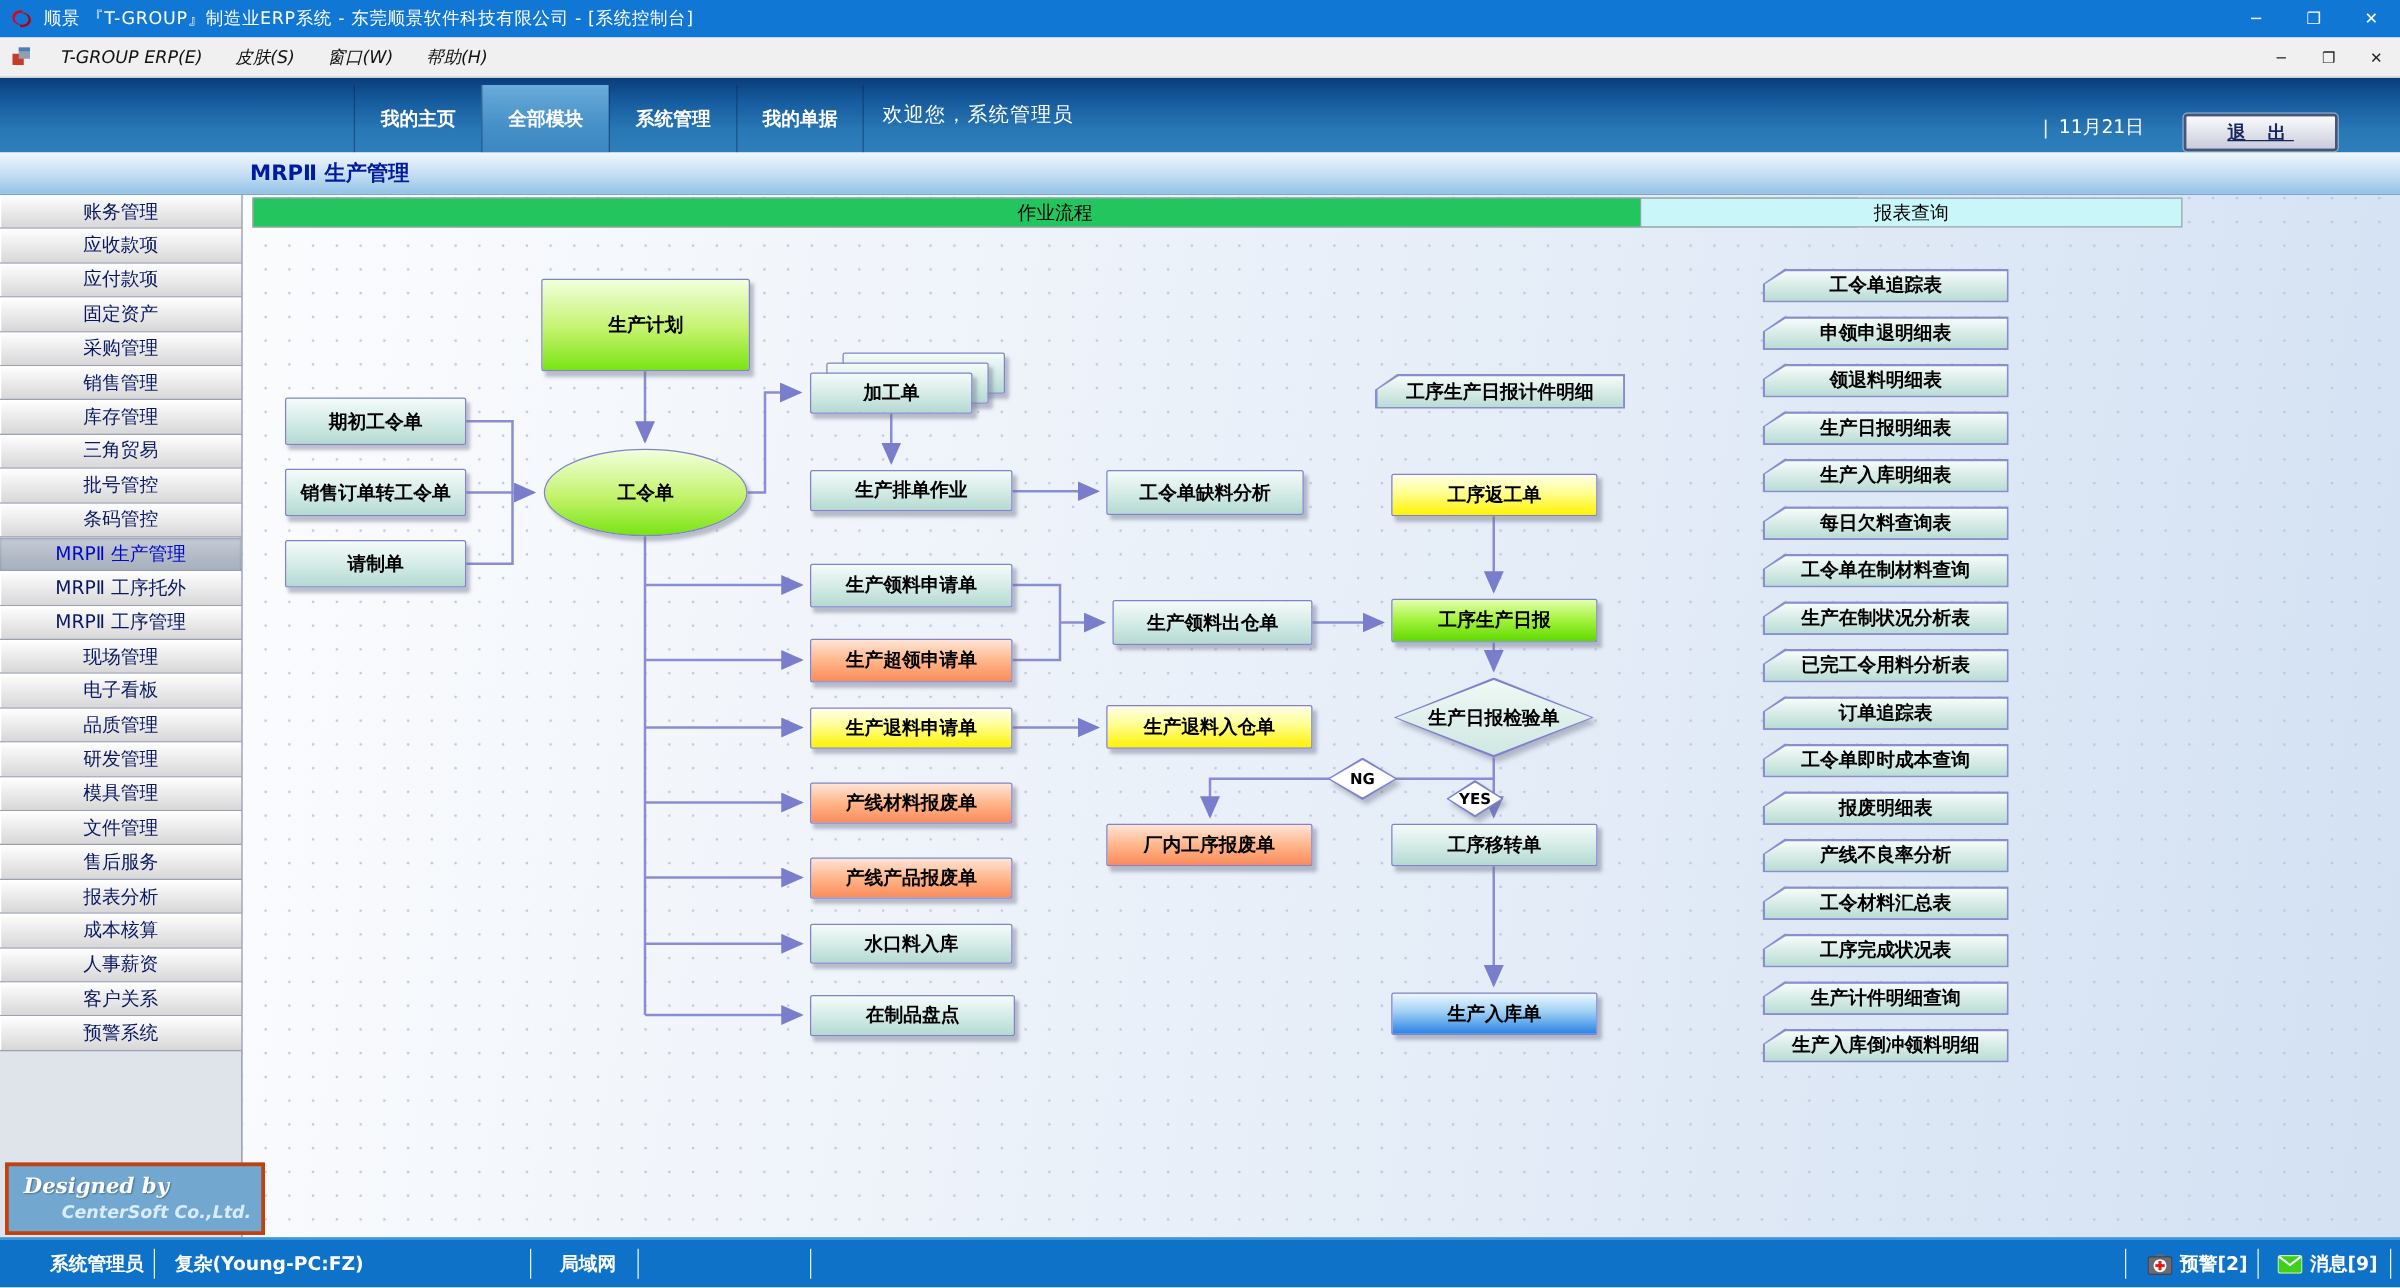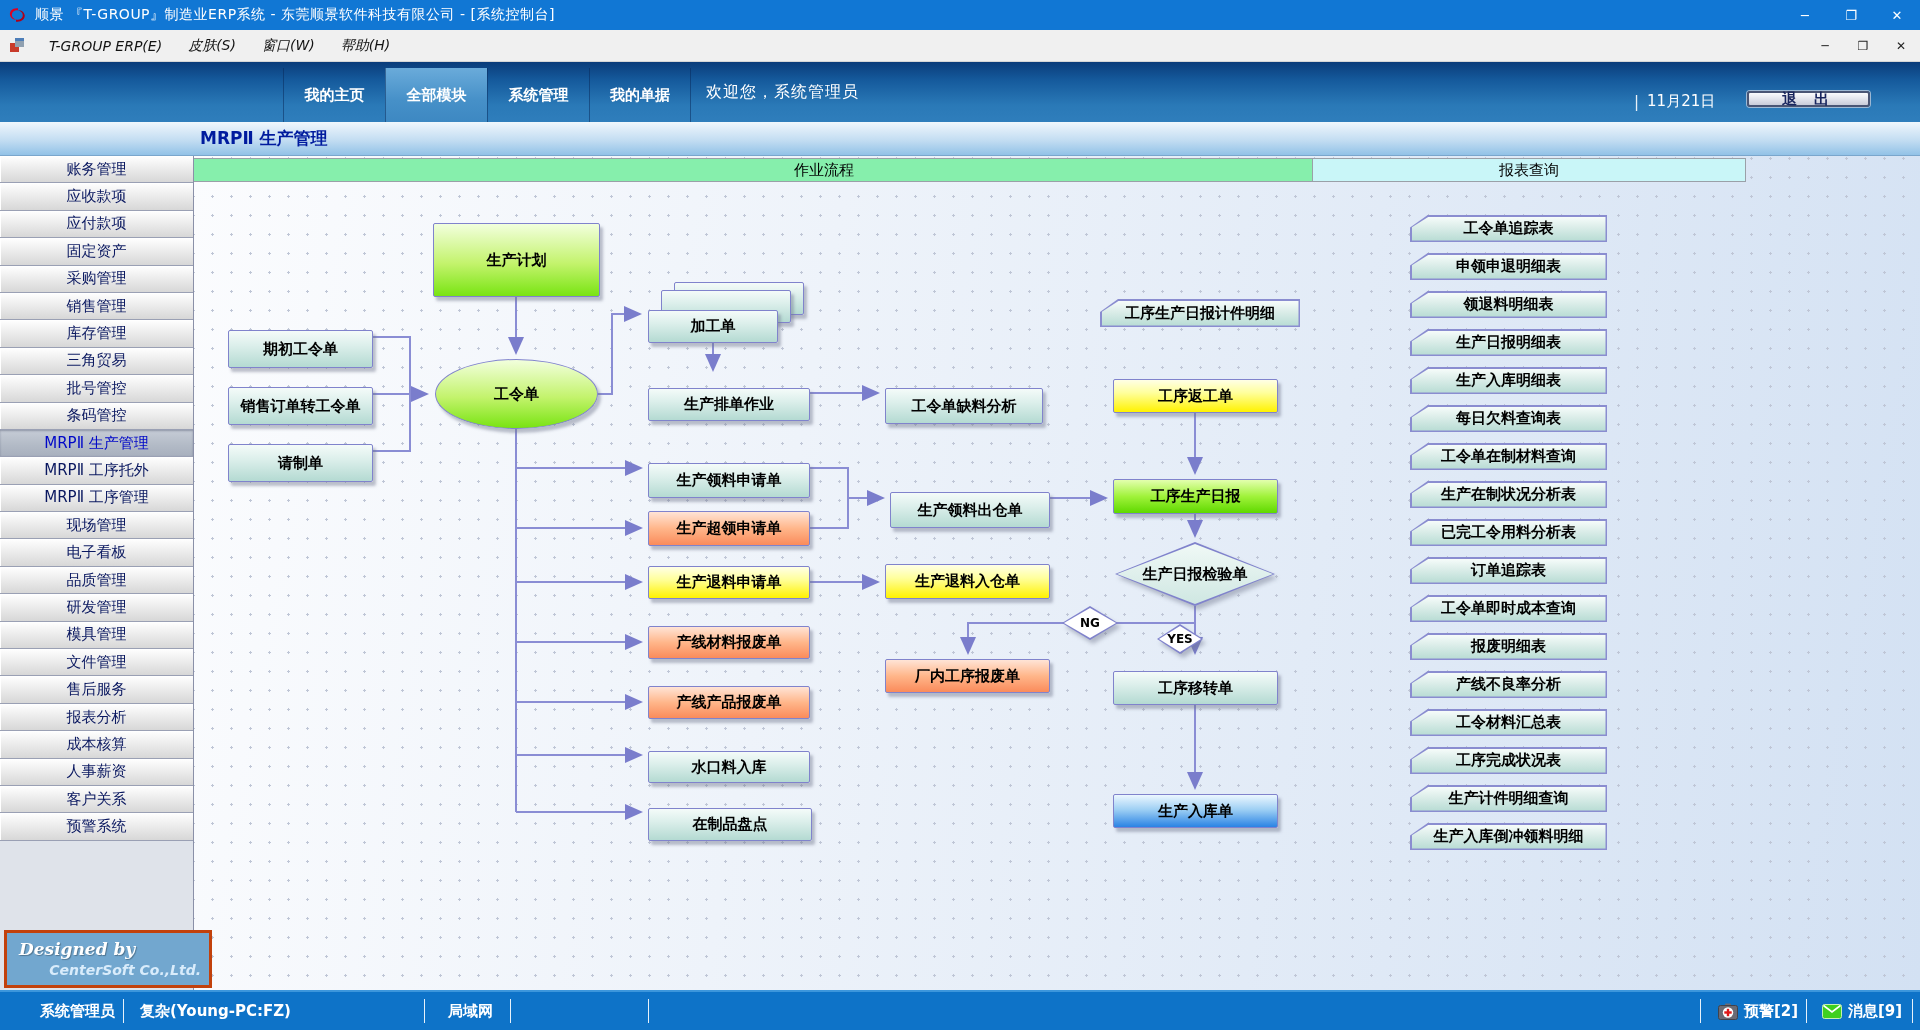--- a/index.html
+++ b/index.html
@@ -31,43 +31,43 @@
                      text-shadow:1px 2px 2px rgba(0,0,0,.45); }
   .tabs { position:absolute; left:283px; top:6px; height:54px; display:flex; }
   .tab { width:102px; display:flex; align-items:center; justify-content:center; color:#fff;
          font-size:15px; font-weight:700; border-left:1px solid rgba(8,40,88,.5); }
   .tab:last-child { border-right:1px solid rgba(8,40,88,.5); }
   .tab.active { background:linear-gradient(180deg,#6aabda 0%,#4690c8 60%,#3d88c2 100%); }
   .welcome { position:absolute; left:706px; top:0; height:60px; display:flex; align-items:center;
              color:#fff; font-size:16px; font-weight:400; letter-spacing:1px; }
   .band-date { position:absolute; left:1634px; top:30px; color:#fff; font-size:15px; display:flex; align-items:center; }
   .band-date .pipe { margin-right:8px; opacity:.9; }
-  .exit-btn { position:absolute; left:1747px; top:29px; width:123px; height:16px;
+  .exit-btn { position:absolute; left:1747px; top:29px; width:123px; height:30px;
               background:linear-gradient(180deg,#fbfbfd 0%,#dfe1ea 55%,#c9ccd9 100%);
               border:2px solid #4a5574; border-radius:3px; box-shadow:0 0 0 1px #9db8d4;
               display:flex; align-items:center; justify-content:center;
-              font-size:15px; font-weight:700; color:#18255e; letter-spacing:6px; }
+              font-size:15px; font-weight:700; color:#18255e; letter-spacing:6px;text-decoration:underline; }
 
   
   .crumbbar { position:absolute; top:122px; left:0; width:1920px; height:34px;
               background:linear-gradient(180deg,#f0f7fd 0%,#c3ddf2 55%,#92c2e7 100%);
               border-bottom:1px solid #7aa6cc; z-index:9; }
   .crumb { position:absolute; left:200px; top:5px; font-size:17px; font-weight:700; color:#001b9e; }
 
   
   .stage { position:absolute; top:156px; left:0; width:1920px; height:834px; background:#e9eef7; }
   .canvas { position:absolute; left:194px; top:0; width:1726px; height:834px;
             background:
               radial-gradient(circle,#bfc6d6 1px,transparent 1.3px),
               linear-gradient(100deg,#fbfcfe 0%,#eef3fa 35%,#d3e1f3 100%);
             background-size:19px 19px,100% 100%; background-position:9px 12px,0 0; }
 
   .panel-header { position:absolute; top:2px; height:24px; border:1px solid #9aa0a8; z-index:2;
                   display:flex; align-items:center; justify-content:center; font-size:15px; color:#000; }
-  #flow-header { left:182px; width:1284px; background:#86efac; }
+  #flow-header { left:202px; width:1284px; background:#22c55e; }
   #report-header { left:1312px; width:434px; background:#c9f6f8; }
 
   
   .sidebar { position:absolute; left:0; top:0; width:194px; height:834px; background:#dfe3ea;
              border-right:1px solid #8a90a8; z-index:3; }
   .side-item { height:27.4px; display:flex; align-items:center; justify-content:center;
                font-size:15px; font-weight:400; color:#0a1860;
                background:linear-gradient(180deg,#ffffff 0%,#ededed 45%,#d7d7d7 100%);
                border-bottom:1px solid #9aa0b4; box-shadow:inset 0 1px 0 #ffffff,inset 1px 0 0 #ffffff; }
   .side-item.selected { background:linear-gradient(180deg,#c6ccd6 0%,#b2bac6 60%,#a8b0be 100%);
@@ -77,21 +77,21 @@
   .designed .line1 { font-family:"DejaVu Serif","Liberation Serif",serif; font-style:italic;
                      font-weight:700; font-size:17px; margin:6px 0 0 12px;
                      text-shadow:1px 1px 1px rgba(0,0,0,.3); }
   .designed .line2 { font-style:italic; font-weight:700; font-size:14px; color:#d9ecfb;
                      text-align:right; margin:3px 8px 0 0; }
 
   
   .node { position:absolute; display:flex; align-items:center; justify-content:center;
           font-size:15px; font-weight:700; color:#000; border:1.5px solid #8083cc; border-radius:2px;
           box-shadow:3px 4px 3px rgba(110,118,140,.45); z-index:2; white-space:nowrap; }
-  .teal    { background:linear-gradient(180deg,#f4fbf9 0%,#dcefeb 40%,#b4dad2 100%);margin-top:12px; }
+  .teal    { background:linear-gradient(180deg,#f4fbf9 0%,#dcefeb 40%,#b4dad2 100%); }
   .green   { background:linear-gradient(180deg,#f2ffdd 0%,#c3f36c 55%,#79e413 100%); }
   .green2  { background:linear-gradient(180deg,#e3ffae 0%,#a0f23a 50%,#5fd900 100%); }
   .yellow  { background:linear-gradient(180deg,#ffffe6 0%,#ffff9c 40%,#fff200 100%); }
   .orange  { background:linear-gradient(180deg,#ffe4d6 0%,#ffb68a 50%,#fa8b5b 100%); }
   .blue    { background:linear-gradient(180deg,#ecf7ff 0%,#9fd0f4 45%,#2a83e4 100%); }
   .ellipse { border-radius:50%; }
   .stack { position:absolute; border:1.5px solid #8083cc; border-radius:2px;
            background:linear-gradient(180deg,#f4fbf9 0%,#dcefeb 40%,#b4dad2 100%);
            box-shadow:3px 4px 3px rgba(110,118,140,.45); z-index:1; }
 

